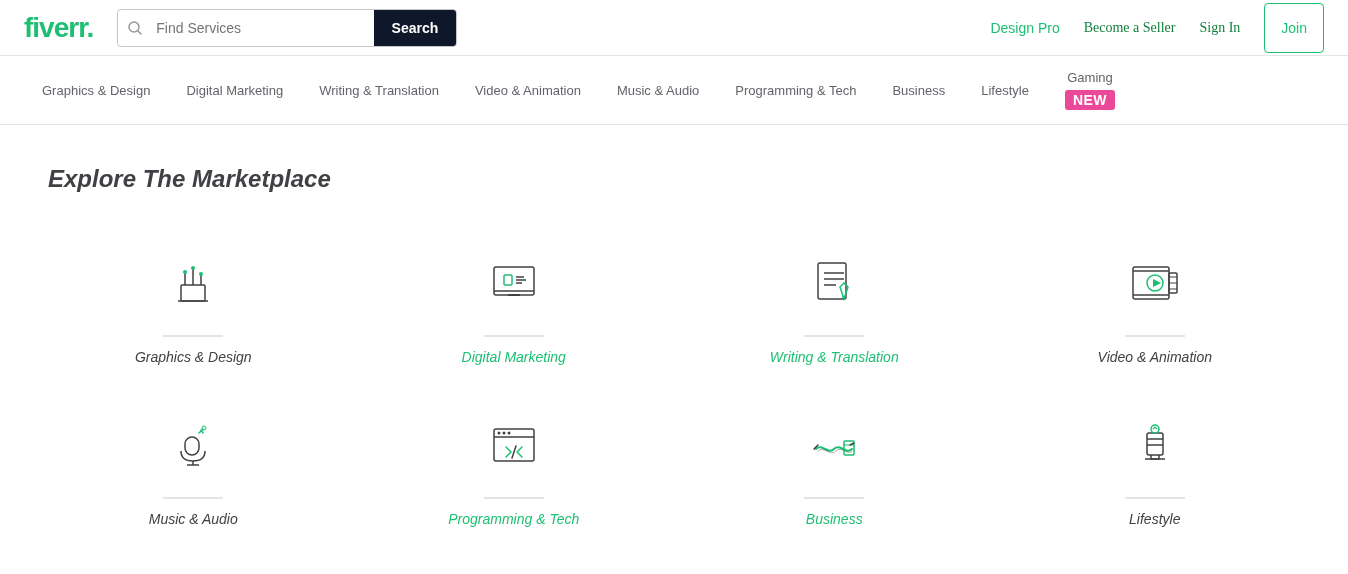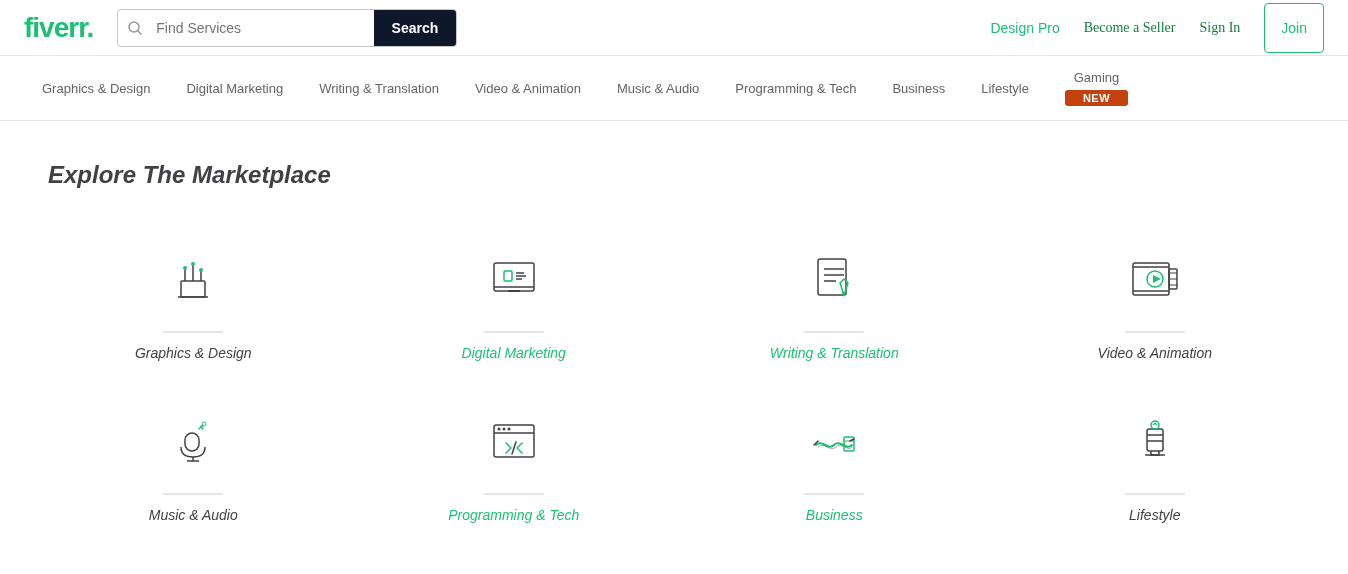--- a/index.html
+++ b/index.html
@@ -102,25 +102,25 @@
       white-space: nowrap;
       text-decoration: none;
     }
     .nav-item-gaming {
       display: flex;
       align-items: center;
       gap: 5px;
       flex-direction: column;
     }
     .new-badge {
-      background: #c2410c;
+      background: #ec4899;
       color: #fff;
-      font-size: 11px;
+      font-size: 14px;
       font-weight: 700;
-      padding: 2px 18px;
+      padding: 2px 8px;
       border-radius: 3px;
       letter-spacing: 0.5px;
     }
 
     
     .main {
       padding: 40px 48px;
       font-style: italic;
     }
     .section-title {

